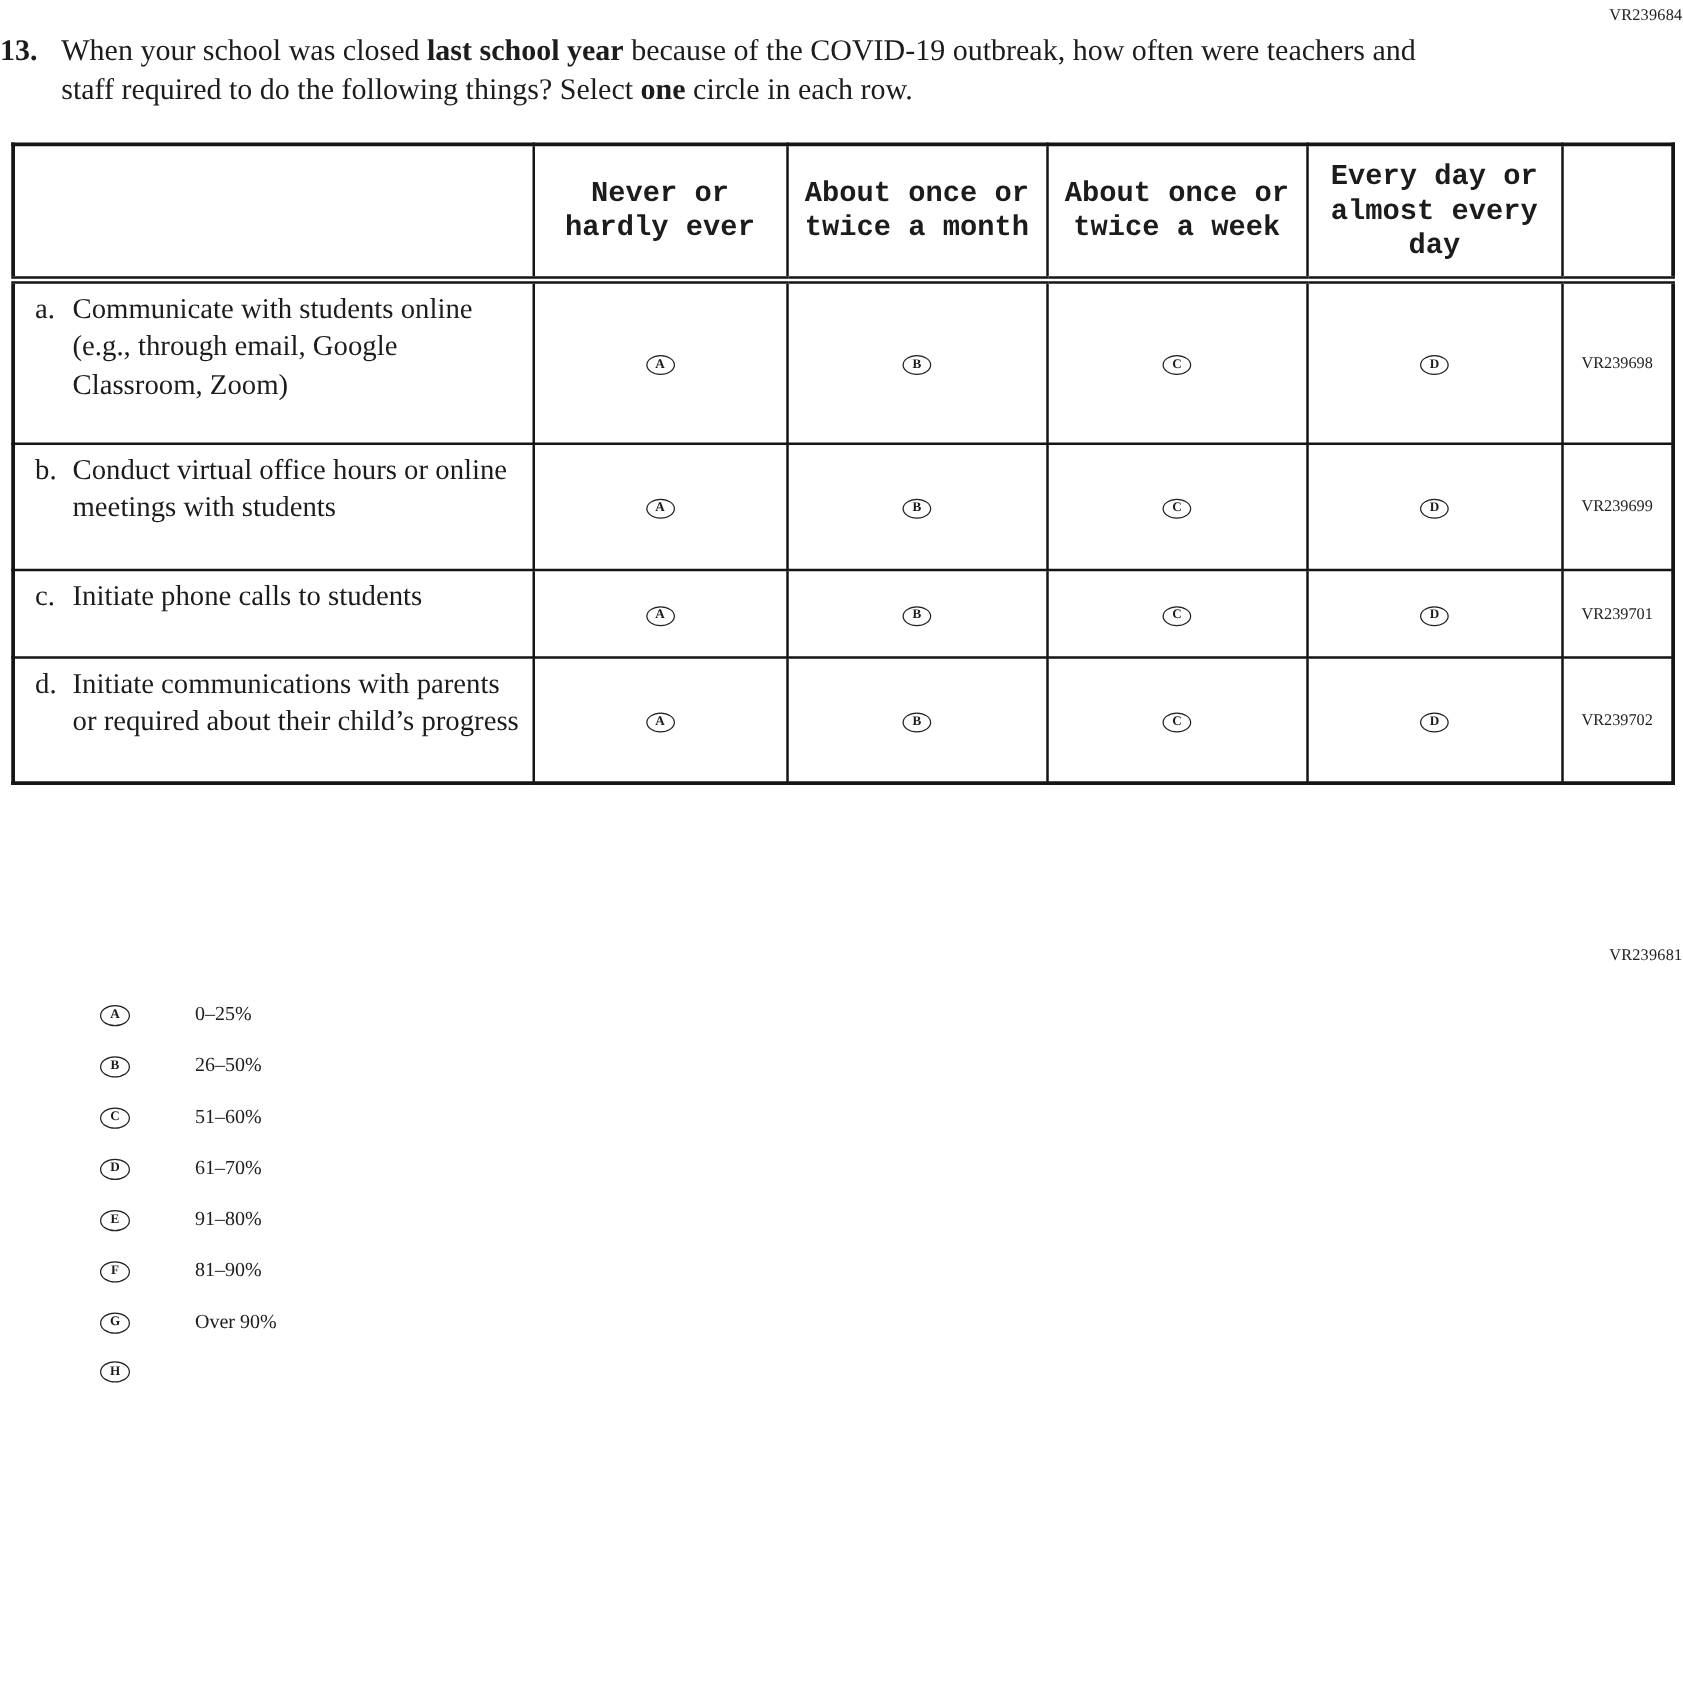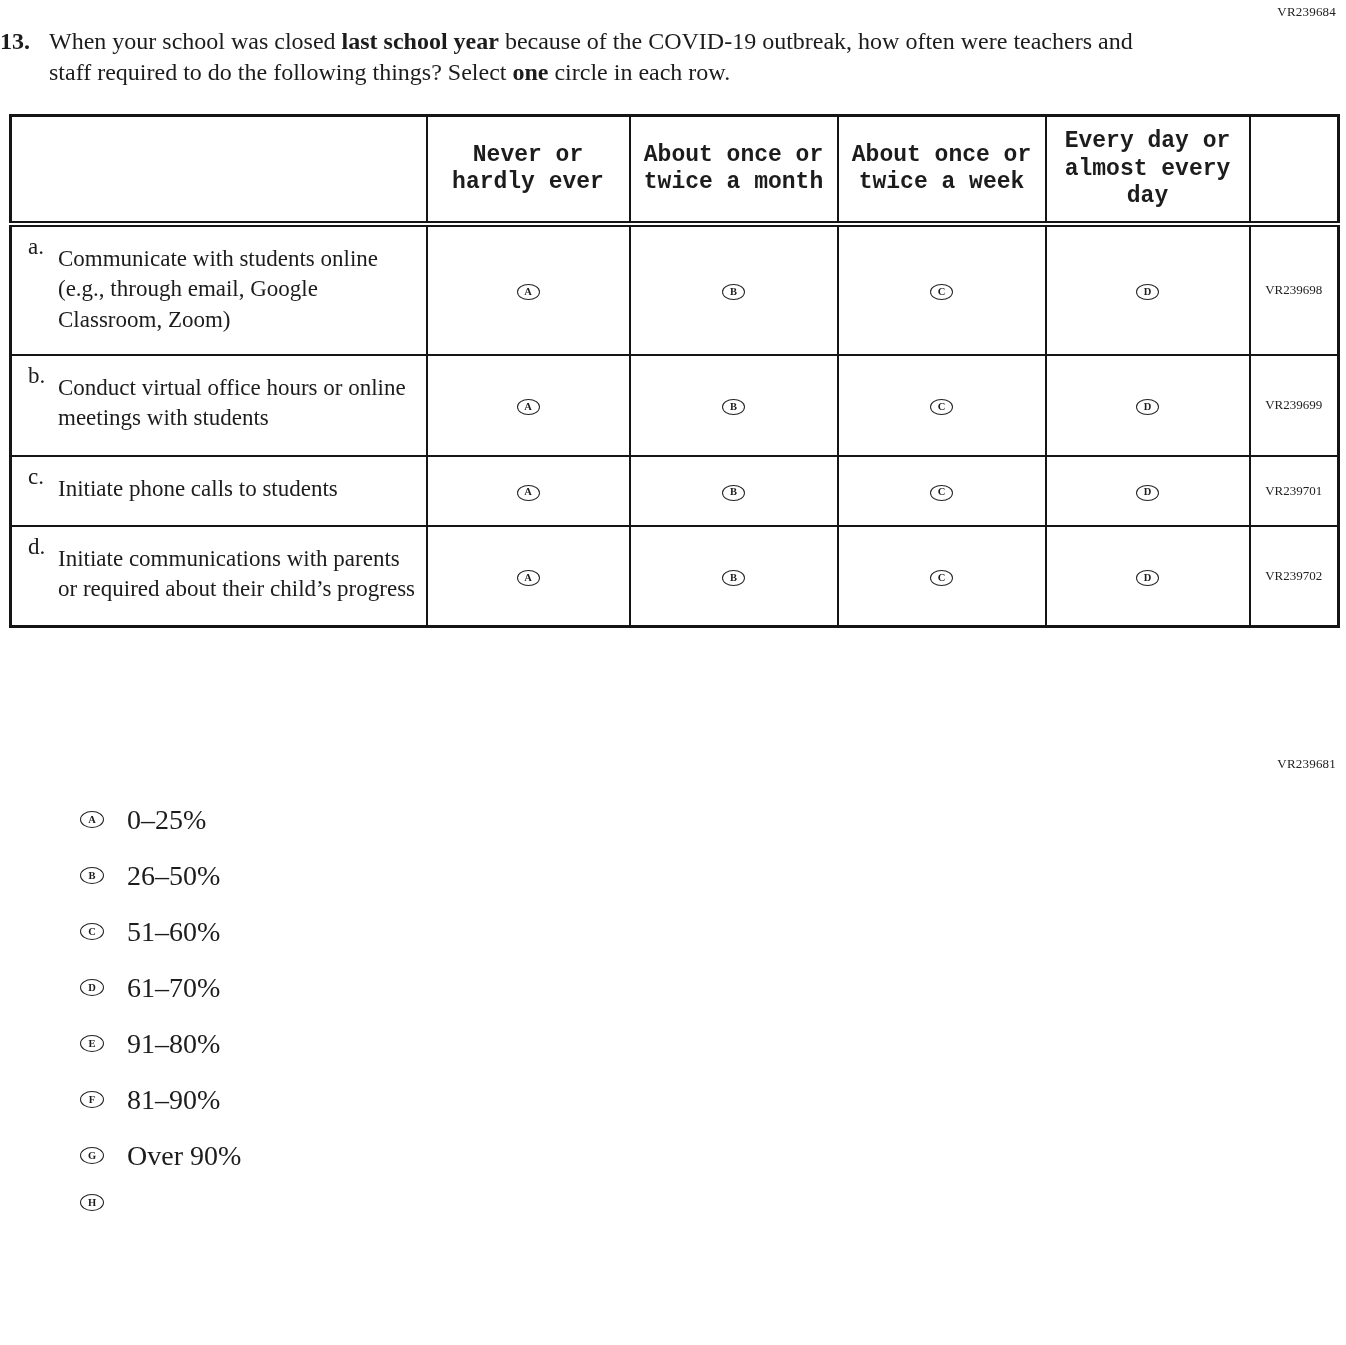--- a/index.html
+++ b/index.html
@@ -2,21 +2,21 @@
 <html><head>
 <meta charset="utf-8">
 <style>
   html,body{margin:0;padding:0;}
   body{
     width:1346px;height:1345px;background:#ffffff;
     font-family:"Liberation Serif","DejaVu Serif",serif;
     color:#1c1c1c;
   }
   .page{position:relative;width:1346px;height:1345px;box-sizing:border-box;padding-top:4px;overflow:hidden;}
-  .vr-code{font-size:13px;text-align:right;padding-right:10px;color:#222;letter-spacing:.2px;}
+  .vr-code{font-size:13px;text-align:right;color:#222;letter-spacing:.2px;}
   .vr-top{margin-bottom:6px;}
   .vr-mid{margin-top:128px;}
 
   .question{display:flex;}
   .q-num{flex:0 0 49px;font-weight:bold;font-size:24px;line-height:1.3;}
   .q-body{font-size:24px;line-height:1.3;max-width:1092px;}
   .b{font-weight:bold;}
 
   table.grid{border-collapse:collapse;margin:26px 0 0 9px;border:3px solid #151515;table-layout:fixed;}
   .grid th,.grid td{border:2px solid #151515;}
@@ -26,36 +26,36 @@
     font-size:23px;font-weight:bold;line-height:1.18;
     padding:6px 4px;vertical-align:middle;text-align:center;font-family:Liberation Mono, monospace;
   }
   .h-a{height:131px;}
   .h-b{height:101px;}
   .h-c{height:70px;}
   .h-d{height:101px;}
   td.stem{vertical-align:top;padding:5px 6px 5px 0;}
   .stem-wrap{display:flex;}
   .row-letter{flex:0 0 46px;padding-left:16px;box-sizing:border-box;font-size:23px;line-height:1.32;}
-  .row-text{font-size:23px;line-height:1.32;margin-top:12px;}
+  .row-text{font-size:23px;line-height:1.32;}
   td.opt{text-align:center;vertical-align:middle;}
   td.code-cell{font-size:13px;text-align:center;vertical-align:middle;padding:0 3px;color:#222;}
 
   .bubble{
     display:inline-flex;align-items:center;justify-content:center;
     width:23px;height:16px;border:1.6px solid #222;border-radius:50%;
     font-size:10.5px;font-weight:bold;line-height:1;box-sizing:border-box;
     cursor:pointer;background:#fff;
   }
   .bubble.lg{width:24px;height:17px;}
 
   .q14-options{margin:30px 0 0 80px;}
   .opt-row{display:flex;align-items:center;margin-bottom:21px;}
   .opt-row .bubble{margin-right:23px;flex:0 0 auto;}
-  .opt-text{font-size:28px;line-height:1.25;}
+  .opt-text{font-size:16px;line-height:1.25;margin-left:29px;}
 </style>
 </head>
 <body>
 
 <div class="page">
 
   <div class="vr-code vr-top">VR239684</div>
 
   <div class="question">
     <div class="q-num">13.</div>

